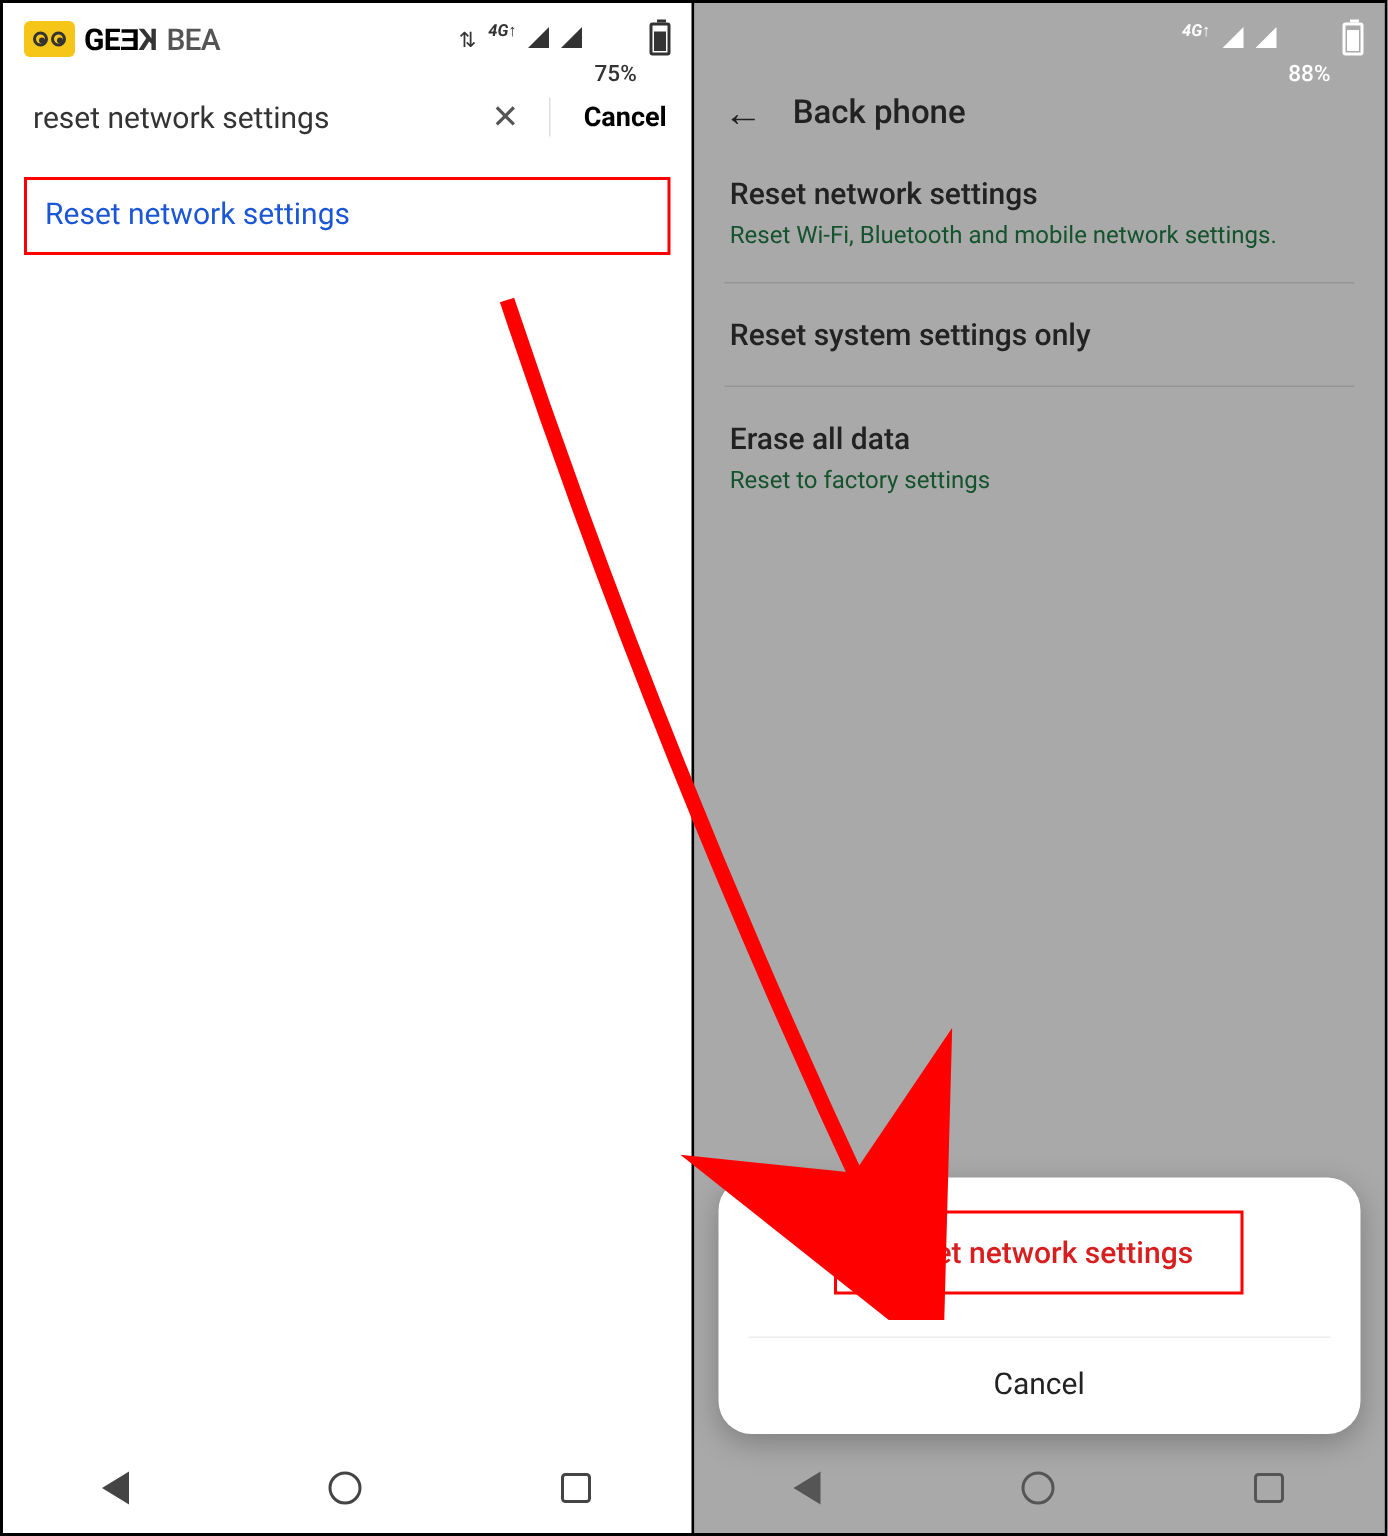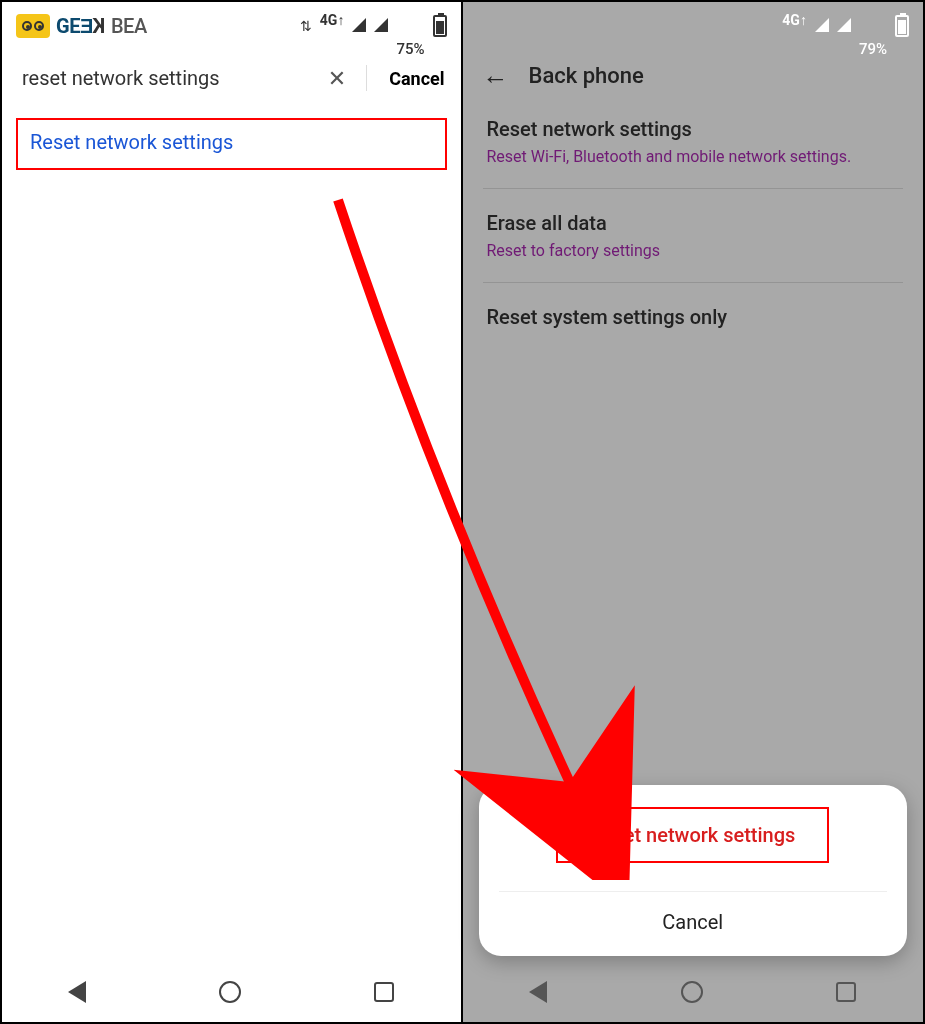--- a/index.html
+++ b/index.html
@@ -28,34 +28,34 @@
   .status-bar .logo-area { margin-right: auto; display: flex; align-items: center; gap: 6px; }
   .logo-icon {
     width: 34px; height: 24px;
     background: #f5c518;
     border-radius: 4px;
     display: flex; align-items: center; justify-content: center; gap: 2px;
   }
   .logo-eye { width: 10px; height: 10px; border: 2px solid #333; border-radius: 50%; background:#f5c518; position:relative;}
   .logo-eye::after{content:"";position:absolute;top:2px;left:2px;width:4px;height:4px;background:#333;border-radius:50%;}
   .logo-text { font-weight: 700; font-size: 20px; letter-spacing: -0.5px; }
-  .logo-text .ge { color: #0c4a6e; }
+  .logo-text .ge { color: #000000; }
   .logo-text .k { color: #333; display:inline-block; transform: scaleX(-1);}
   .logo-text .bea { color: #555; font-weight: 500; margin-left: 6px;}
   .sig-icon { display:inline-block; }
   .sig-tri {
     width: 0; height: 0;
     border-style: solid;
     border-width: 0 0 14px 14px;
     border-color: transparent transparent currentColor transparent;
     display:inline-block;
   }
   .status-bar.left { color: #333; }
   .status-bar.right { color: #fff; }
-  .fourg { font-size: 14px; font-weight: 700; position: relative; top:-6px;}
+  .fourg { font-size: 11px; font-weight: 700; position: relative; top:-6px;font-style:italic;}
   .updown { font-size: 14px; }
   .batt-pct { font-size: 15px; font-weight: 500; margin-top: 45px; }
   .battery {
     width: 14px; height: 22px; border: 2px solid currentColor; border-radius: 2px;
     position: relative;
   }
   .battery::before {
     content:""; position:absolute; top:-4px; left:3px; width:6px; height:2px; background: currentColor;
   }
   .battery::after {
@@ -81,21 +81,21 @@
 
   
   .right-header { display:flex; align-items:center; gap: 20px; padding: 10px 20px 4px; }
   .back-arrow { font-size: 26px; color: #222; }
   .right-title { font-size: 22px; color: #222; font-weight: 500;}
 
   .r-list { padding: 0 20px; }
   .r-item { padding: 22px 4px; }
   .r-item + .r-item { border-top: 1px solid rgba(0,0,0,0.12);}
   .r-item .t { font-size: 20px; color: #222; font-weight: 500; }
-  .r-item .s { font-size: 16px; color: #701a75; margin-top: 6px; }
+  .r-item .s { font-size: 16px; color: #14532d; margin-top: 6px; }
 
   
   .sheet {
     position: absolute; left: 16px; right: 16px; bottom: 66px;
     background: #fff; border-radius: 22px; padding: 22px 20px;
     display:flex; flex-direction:column; align-items:center;
     box-shadow: 0 6px 20px rgba(0,0,0,0.25);
   }
   .sheet .red-box {
     border: 2px solid #ff0000; padding: 14px 32px; color: #d81e1e; font-size: 20px; font-weight: 500;
@@ -165,40 +165,40 @@
       <span class="nav-circle"></span>
       <span class="nav-square"></span>
     </div>
   </div>
 
   <div class="panel panel-right">
     <div class="status-bar right">
       <span class="fourg">4G↑</span>
       <span class="sig-icon"><span class="sig-tri"></span></span>
       <span class="sig-icon"><span class="sig-tri"></span></span>
-      <span class="batt-pct">79%</span>
+      <span class="batt-pct">88%</span>
       <span class="battery" style="--fill:79%"></span>
     </div>
 
     <div class="right-header">
       <span class="back-arrow">←</span>
       <span class="right-title">Back phone</span>
     </div>
 
     <div class="r-list">
       <div class="r-item">
         <div class="t">Reset network settings</div>
         <div class="s">Reset Wi-Fi, Bluetooth and mobile network settings.</div>
       </div>
       <div class="r-item">
+        <div class="t">Reset system settings only</div>
+      </div>
+      <div class="r-item">
         <div class="t">Erase all data</div>
         <div class="s">Reset to factory settings</div>
-      </div>
-      <div class="r-item">
-        <div class="t">Reset system settings only</div>
       </div>
     </div>
 
     <div class="sheet">
       <div class="red-box">Reset network settings</div>
       <div class="hr"></div>
       <div class="cancel">Cancel</div>
     </div>
 
     <div class="navbar dark">

